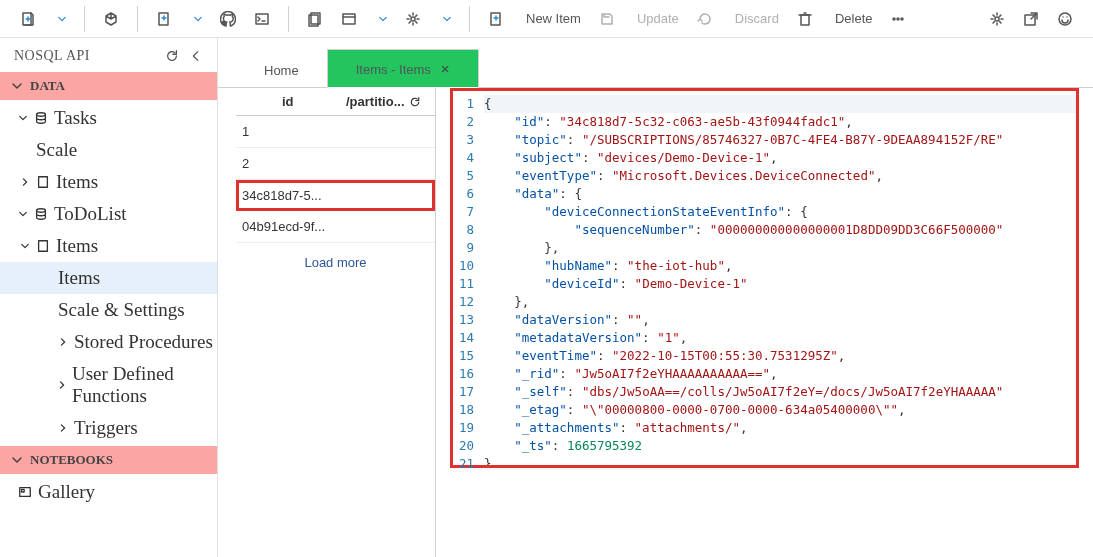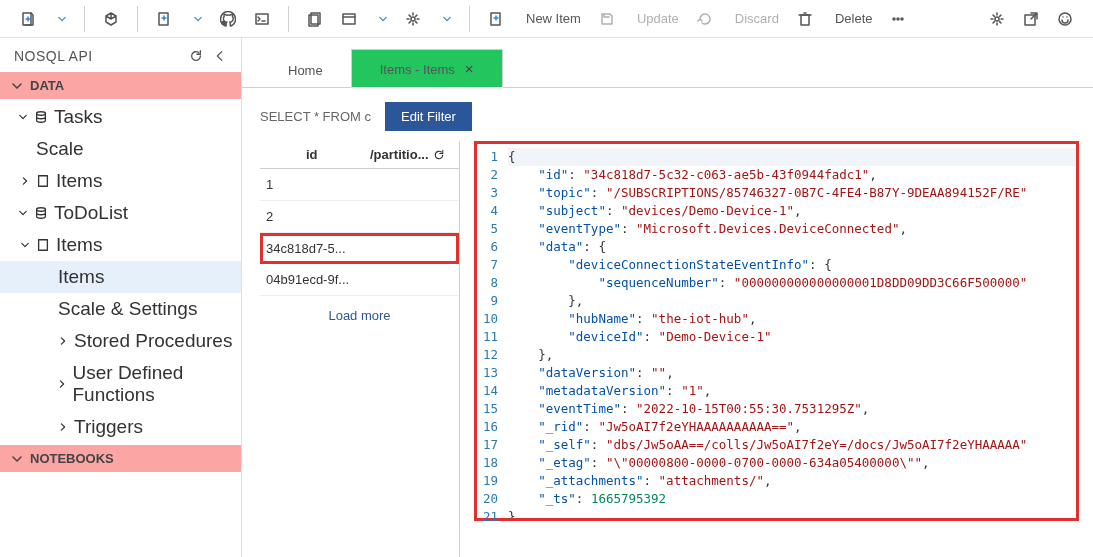--- a/index.html
+++ b/index.html
@@ -12,21 +12,21 @@
 .tb-btn { display: inline-flex; align-items: center; gap: 22px; padding: 5px 8px; cursor: pointer; border-radius: 2px; color: #555; }
 .tb-btn.disabled { color: #b0b0b0; }
 .tb-btn svg { width: 16px; height: 16px; }
 .tb-btn .chev { width: 8px; height: 8px; }
 .toolbar .right { margin-left: auto; }
 
 
 .main { display: flex; height: calc(100% - 38px); }
 
 
-.sidebar { width: 242px; border-right: 1px solid #e0e0e0; display: flex; flex-direction: column; }
+.sidebar { width: 218px; border-right: 1px solid #e0e0e0; display: flex; flex-direction: column; font-family: Liberation Serif, serif; }
 .sb-header { display: flex; align-items: center; padding: 10px 14px 8px; font-size: 14px; color: #555; }
 .sb-header .title { flex: 1; letter-spacing: 0.5px; }
 .sb-header svg { width: 14px; height: 14px; stroke: #555; cursor: pointer; margin-left: 10px; }
 .sb-section-head { display: flex; align-items: center; background: #fca5a5; padding: 6px 12px; font-weight: 600; color: #444; cursor: pointer; gap: 8px; }
 .sb-section-head svg { width: 10px; height: 10px; }
 .tree { padding: 2px 0; font-size: 19px; }
 .tree-row { display: flex; align-items: center; padding: 5px 0 5px 0; cursor: pointer; gap: 6px; }
 .tree-row.selected { background: #e6f0fa; }
 .tree-row .arrow { width: 10px; display: flex; justify-content: center; }
 .tree-row .arrow svg { width: 8px; height: 8px; }
@@ -314,32 +314,39 @@
           </span>
           <span>Triggers</span>
         </div>
     </div>
     <div class="sb-section-head">
       <svg viewBox="0 0 10 10">
           <path d="M1 3l4 4 4-4"></path>
         </svg>
       <span>NOTEBOOKS</span>
     </div>
+    <div class="tree">
+      <div class="tree-row indent-1">
+          <span class="ticon">
+            <svg viewBox="0 0 16 16" stroke="#2b88d8">
+              <rect x="2" y="3" width="12" height="10"></rect>
+              <rect x="4" y="5" width="3" height="3"></rect>
+            </svg>
+          </span>
+          <span>Gallery</span>
+        </div>
+    </div>
   </div>
 
   <div class="content">
     <div class="tabs">
       <div class="tab"><span>Home</span></div>
       <div class="tab active"><span>Items - Items</span><span class="close">×</span></div>
     </div>
 
-    <div class="query-bar">
-      <span class="query-text">SELECT * FROM c</span>
-      <button class="btn-primary">Edit Filter</button>
-    </div>
 
     <div class="work-area">
 
       <div class="item-list">
         <div class="item-list-head">
           <span class="col-id">id</span>
           <span class="col-part">
               <span>/partitio...</span>
               <svg viewBox="0 0 16 16">
                 <path d="M13 8a5 5 0 1 1-2-4M13 2v4h-4"></path>

